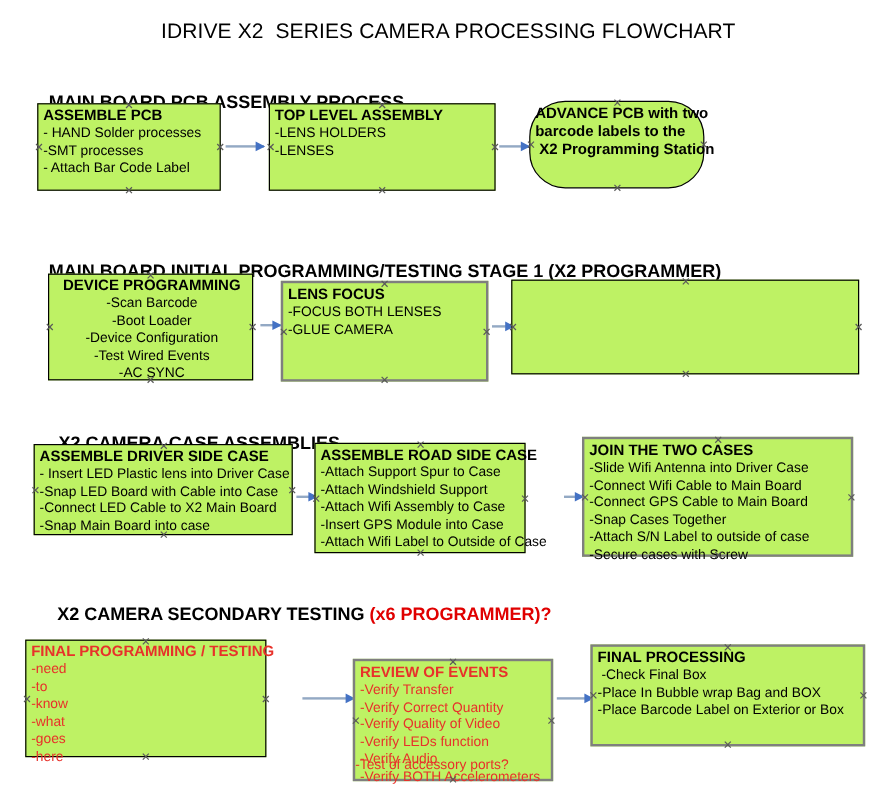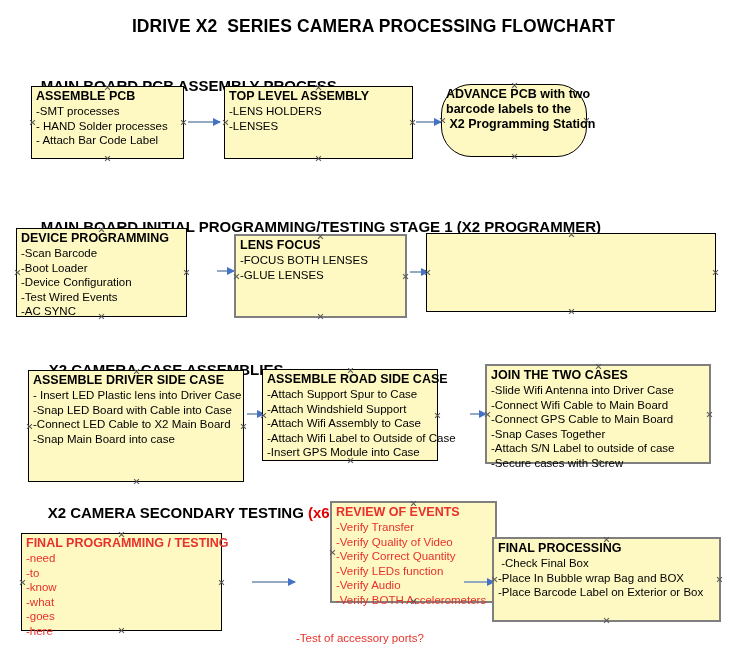--- a/index.html
+++ b/index.html
@@ -21,21 +21,21 @@
     height: 662px;
   }
 
   
   .doc-title {
     position: absolute;
     left: 0; top: 16px;
     width: 747px;
     text-align: center;
     font-size: 17.5px;
-    font-weight: bold;
+    font-weight: normal;
     letter-spacing: 0.1px;
     color: #000000;
     white-space: pre;
   }
 
   
   .section-heading {
     position: absolute;
     font-size: 15px;
     font-weight: bold;
@@ -43,21 +43,21 @@
     white-space: pre;
   }
   .section-heading .red-part {
     color: #e00000;
   }
 
   
   .fc-box {
     position: absolute;
     box-sizing: border-box;
-    background: #fef9c3;
+    background: #bef264;
     border: 1px solid #000000;
     padding: 0;
   }
   .fc-box.gray-border {
     border: 2px solid #7f7f7f;
   }
   .fc-box .box-inner {
     position: absolute;
     left: 4px;
     top: 2px;
@@ -134,22 +134,22 @@
 
   <div class="doc-title">IDRIVE X2  SERIES CAMERA PROCESSING FLOWCHART</div>
 
   <div class="section-heading" style="left:24px; top:60px;">
     <span>MAIN BOARD PCB ASSEMBLY PROCESS</span>
   </div>
 
   <div class="fc-box" style="left:31px; top:86px; width:153px; height:73px;">
     <div class="box-inner">
       <div class="box-title">ASSEMBLE PCB</div>
+      <div class="box-line">- HAND Solder processes</div>
       <div class="box-line">-SMT processes</div>
-      <div class="box-line">- HAND Solder processes</div>
       <div class="box-line">- Attach Bar Code Label</div>
     </div>
     <span class="handle" style="left:50%; top:0;"></span>
     <span class="handle" style="left:50%; top:100%"></span>
     <span class="handle" style="left:0; top:50%;"></span>
     <span class="handle" style="left:100%; top:50%"></span>
   </div>
 
   <div class="arrow" style="left:188px; top:121px; width:32px;"></div>
 
@@ -176,63 +176,63 @@
     <span class="handle" style="left:50%; top:0;"></span>
     <span class="handle" style="left:50%; top:100%"></span>
     <span class="handle" style="left:0; top:50%;"></span>
     <span class="handle" style="left:100%; top:50%"></span>
   </div>
 
   <div class="section-heading" style="left:24px; top:201px;">
     <span>MAIN BOARD INITIAL PROGRAMMING/TESTING STAGE 1 (X2 PROGRAMMER)</span>
   </div>
 
-  <div class="fc-box" style="left:16px; top:228px; width:171px; height:89px;">
+  <div class="fc-box" style="left:40px; top:228px; width:171px; height:89px;text-align:center;">
     <div class="box-inner">
       <div class="box-title">DEVICE PROGRAMMING</div>
       <div class="box-line">-Scan Barcode</div>
       <div class="box-line">-Boot Loader</div>
       <div class="box-line">-Device Configuration</div>
       <div class="box-line">-Test Wired Events</div>
       <div class="box-line">-AC SYNC</div>
     </div>
     <span class="handle" style="left:50%; top:0;"></span>
     <span class="handle" style="left:50%; top:100%"></span>
     <span class="handle" style="left:0; top:50%;"></span>
     <span class="handle" style="left:100%; top:50%"></span>
   </div>
 
   <div class="arrow" style="left:217px; top:270px; width:17px;"></div>
 
   <div class="fc-box gray-border" style="left:234px; top:234px; width:173px; height:84px;">
     <div class="box-inner">
       <div class="box-title">LENS FOCUS</div>
       <div class="box-line">-FOCUS BOTH LENSES</div>
-      <div class="box-line">-GLUE LENSES</div>
+      <div class="box-line">-GLUE CAMERA</div>
     </div>
     <span class="handle" style="left:50%; top:0;"></span>
     <span class="handle" style="left:50%; top:100%"></span>
     <span class="handle" style="left:0; top:50%;"></span>
     <span class="handle" style="left:100%; top:50%"></span>
   </div>
 
   <div class="arrow" style="left:410px; top:271px; width:18px;"></div>
 
   <div class="fc-box" style="left:426px; top:233px; width:290px; height:79px;">
     <span class="handle" style="left:50%; top:0;"></span>
     <span class="handle" style="left:50%; top:100%"></span>
     <span class="handle" style="left:0; top:50%;"></span>
     <span class="handle" style="left:100%; top:50%"></span>
   </div>
 
   <div class="section-heading" style="left:32px; top:344px;">
     <span>X2 CAMERA CASE ASSEMBLIES</span>
   </div>
 
-  <div class="fc-box" style="left:28px; top:370px; width:216px; height:112px;">
+  <div class="fc-box" style="left:28px; top:370px; width:216px; height:76px;">
     <div class="box-inner">
       <div class="box-title">ASSEMBLE DRIVER SIDE CASE</div>
       <div class="box-line">- Insert LED Plastic lens into Driver Case</div>
       <div class="box-line">-Snap LED Board with Cable into Case</div>
       <div class="box-line">-Connect LED Cable to X2 Main Board</div>
       <div class="box-line">-Snap Main Board into case</div>
     </div>
     <span class="handle" style="left:50%; top:0;"></span>
     <span class="handle" style="left:50%; top:100%"></span>
     <span class="handle" style="left:0; top:50%;"></span>
@@ -240,22 +240,22 @@
   </div>
 
   <div class="arrow" style="left:247px; top:413px; width:17px;"></div>
 
   <div class="fc-box" style="left:262px; top:369px; width:176px; height:92px;">
     <div class="box-inner">
       <div class="box-title">ASSEMBLE ROAD SIDE CASE</div>
       <div class="box-line">-Attach Support Spur to Case</div>
       <div class="box-line">-Attach Windshield Support</div>
       <div class="box-line">-Attach Wifi Assembly to Case</div>
+      <div class="box-line">-Insert GPS Module into Case</div>
       <div class="box-line">-Attach Wifi Label to Outside of Case</div>
-      <div class="box-line">-Insert GPS Module into Case</div>
     </div>
     <span class="handle" style="left:50%; top:0;"></span>
     <span class="handle" style="left:50%; top:100%"></span>
     <span class="handle" style="left:0; top:50%;"></span>
     <span class="handle" style="left:100%; top:50%"></span>
   </div>
 
   <div class="arrow" style="left:470px; top:413px; width:16px;"></div>
 
   <div class="fc-box gray-border" style="left:485px; top:364px; width:226px; height:100px;">
@@ -289,26 +289,26 @@
       <div class="box-line">-here</div>
     </div>
     <span class="handle" style="left:50%; top:0;"></span>
     <span class="handle" style="left:50%; top:100%"></span>
     <span class="handle" style="left:0; top:50%;"></span>
     <span class="handle" style="left:100%; top:50%"></span>
   </div>
 
   <div class="arrow" style="left:252px; top:581px; width:43px;"></div>
 
-  <div class="fc-box red-text gray-border" style="left:294px; top:501px; width:167px; height:102px;margin-left:36px;">
+  <div class="fc-box red-text gray-border" style="left:294px; top:549px; width:167px; height:102px;">
     <div class="box-inner">
       <div class="box-title">REVIEW OF EVENTS</div>
       <div class="box-line">-Verify Transfer</div>
+      <div class="box-line">-Verify Correct Quantity</div>
       <div class="box-line">-Verify Quality of Video</div>
-      <div class="box-line">-Verify Correct Quantity</div>
       <div class="box-line">-Verify LEDs function</div>
       <div class="box-line">-Verify Audio</div>
       <div class="box-line">-Verify BOTH Accelerometers</div>
     </div>
     <span class="handle" style="left:50%; top:0;"></span>
     <span class="handle" style="left:50%; top:100%"></span>
     <span class="handle" style="left:0; top:50%;"></span>
     <span class="handle" style="left:100%; top:50%"></span>
   </div>
 

